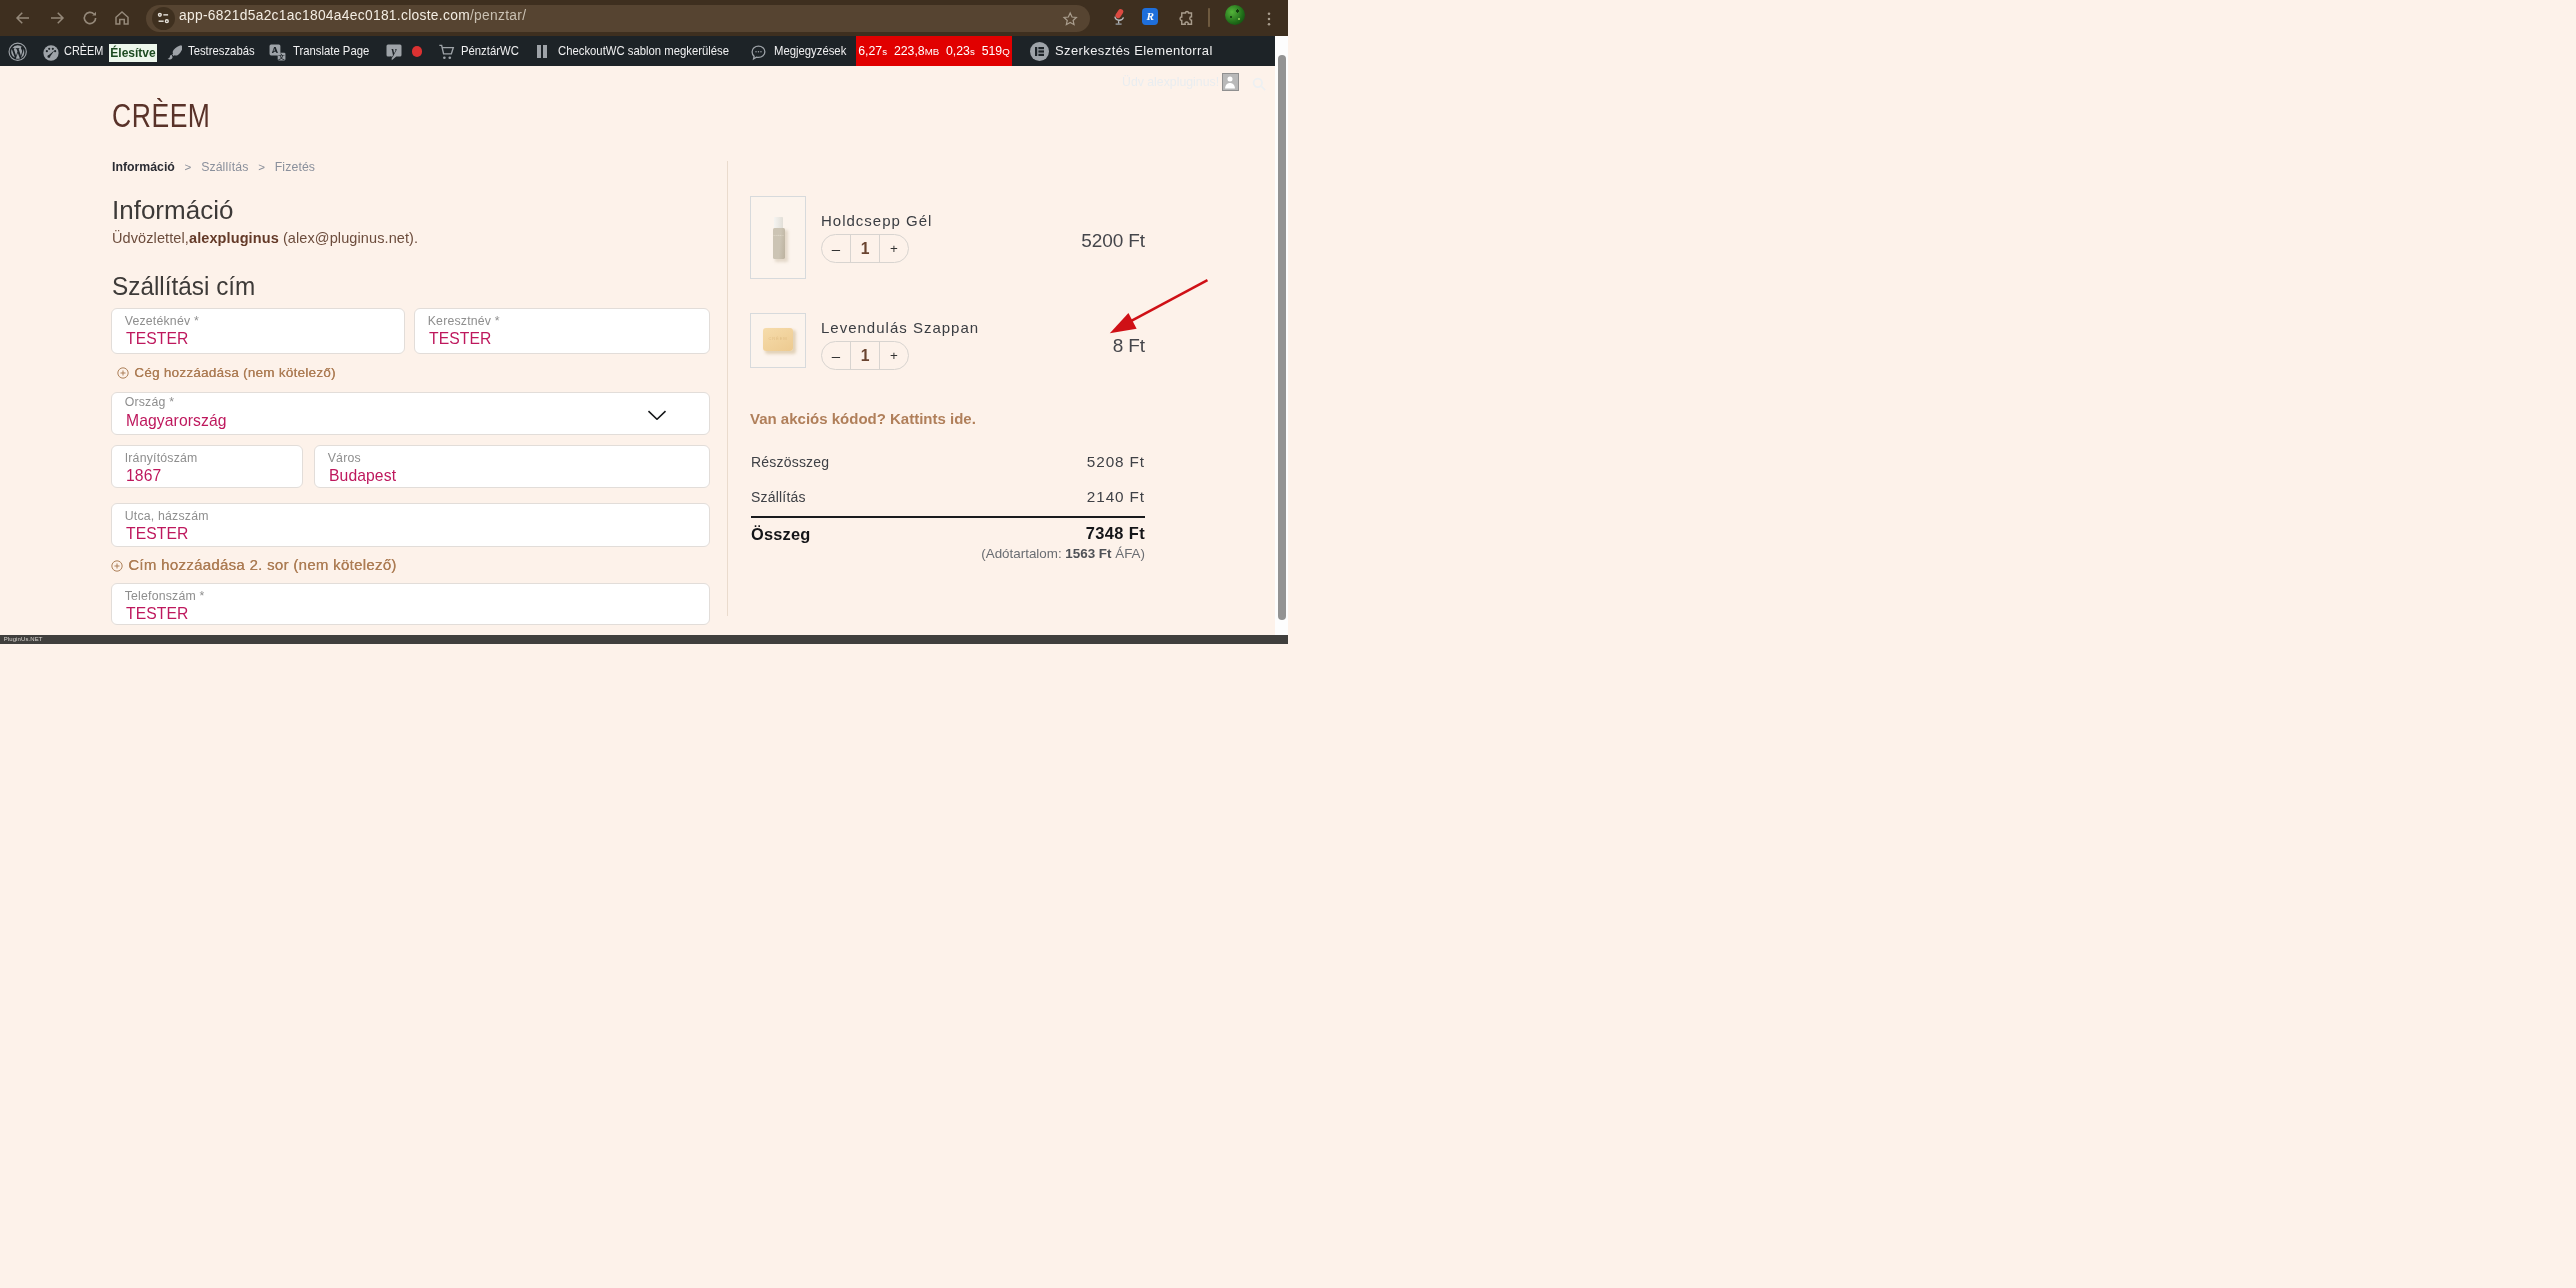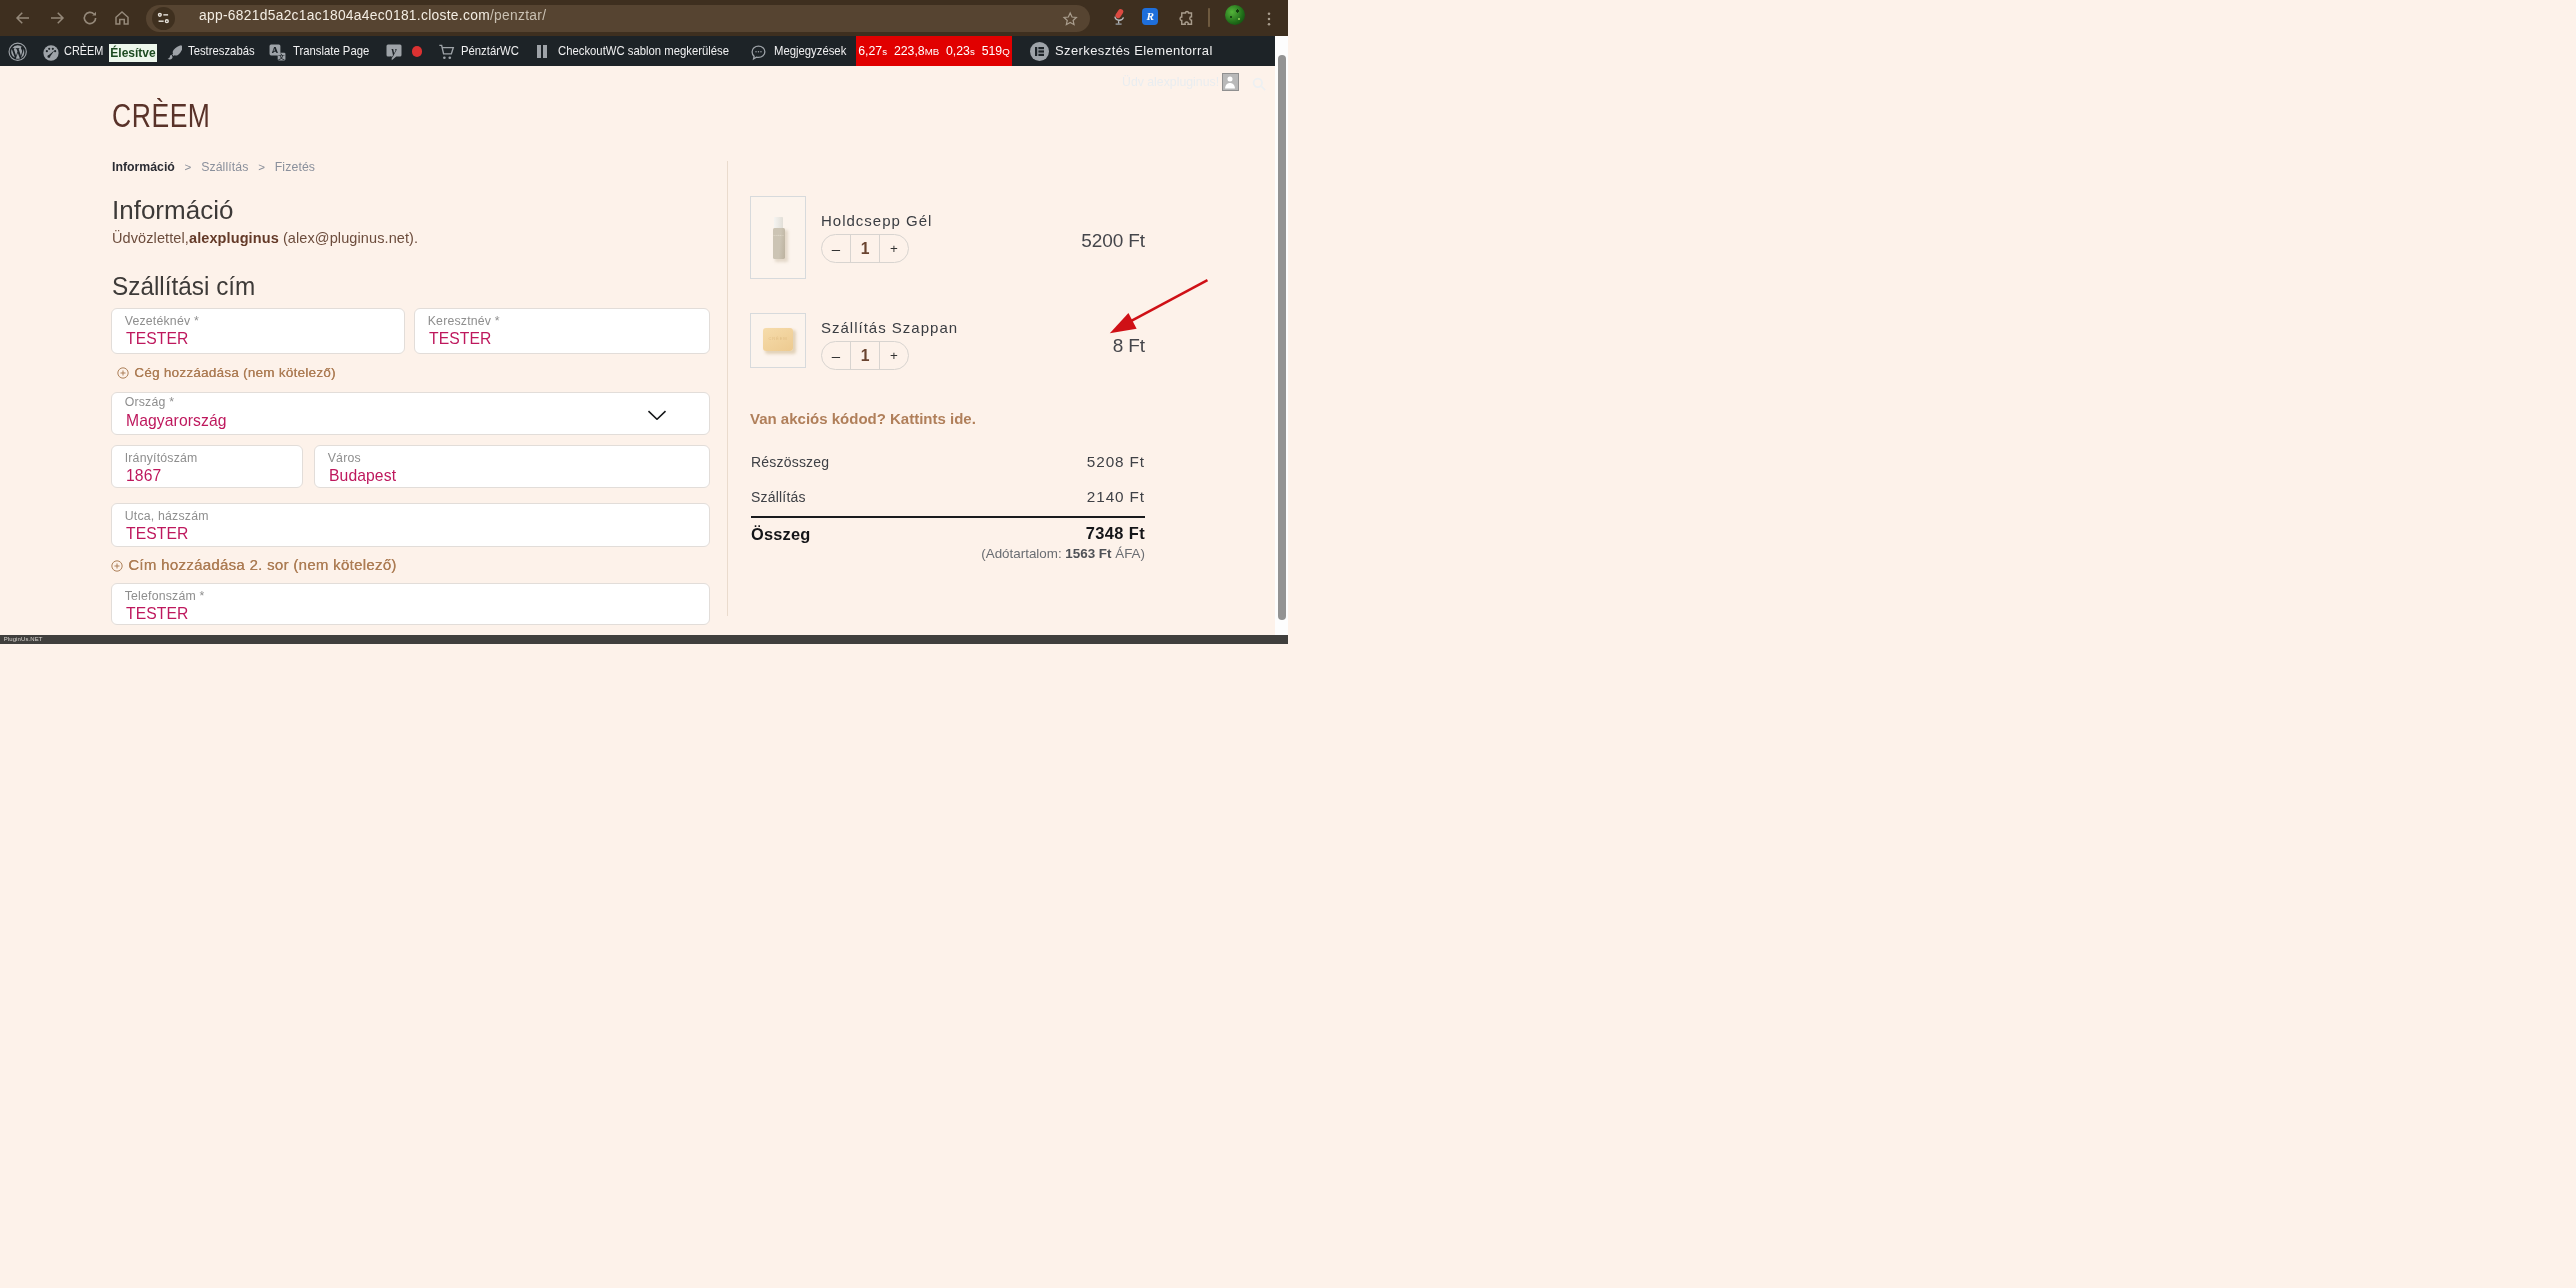--- a/index.html
+++ b/index.html
@@ -6,21 +6,21 @@
   html,body { width:1288px; height:644px; overflow:hidden; }
   body { font-family:"Liberation Sans", sans-serif; position:relative; background:#fdf2ea; }
   .abs { position:absolute; }
 
   
   #chrome { position:absolute; left:0; top:0; width:1288px; height:36px; background:#3e2f1f; }
   #chrome svg { display:block; }
   .cicon { position:absolute; top:9px; width:18px; height:18px; }
   #urlpill { position:absolute; left:146px; top:4.5px; width:944px; height:27.6px; border-radius:14px; background:#564431; }
   #siteinfo { position:absolute; left:6px; top:2.2px; width:23px; height:23px; border-radius:50%; background:#3f301f; }
-  #urltext { position:absolute; left:33px; top:3.7px; font-size:13.8px; color:#f3ede3; letter-spacing:0.3px; white-space:nowrap;margin-left:20px; }
+  #urltext { position:absolute; left:33px; top:3.7px; font-size:13.8px; color:#f3ede3; letter-spacing:0.3px; white-space:nowrap; }
   #urltext .path { color:#c9c0b2; }
 
   
   #adminbar { position:absolute; left:0; top:36px; width:1275px; height:30px; background:#1d2327; color:#f0f0f1; font-size:13px; }
   #adminbar .item { position:absolute; top:0; height:30px; line-height:30px; white-space:nowrap; transform:scaleX(0.87); transform-origin:0 50%; letter-spacing:0; }
   .badge { position:absolute; left:109px; top:7.5px; width:48px; height:18px; background:#edf7ec; color:#1d4b21; font-weight:700; font-size:12px; text-align:center; line-height:18px; border-radius:0; transform-origin:0 50%; }
   #redperf { position:absolute; left:856px; top:0; width:156px; height:30px; background:#e10000; color:#fff; line-height:31px; text-align:center; font-size:12.3px; white-space:nowrap; }
   #redperf .u { font-size:9.7px; }
 
   
@@ -257,21 +257,21 @@
       <span class="n">1</span>
       <span class="p">+</span>
   </div>
   <div class="price" style="top:164px">5200 Ft</div>
 
   <div class="imgbox" style="top:247px;height:55px">
 
     <div class="abs" style="left:12px;top:14px;width:30px;height:23px;background:linear-gradient(150deg,#f6dcab,#edca90);border-radius:3px;box-shadow:2.2px 2.2px 3px rgba(196,168,120,0.45)"></div>
     <div class="abs" style="left:12px;top:22.4px;width:30px;height:5.2px;font-size:4.1px;color:#e0bc82;text-align:center;letter-spacing:0.8px;line-height:5.2px;opacity:0.9">CRÈEM</div>
   </div>
-  <div class="ptitle" style="top:253px">Szállítás Szappan</div>
+  <div class="ptitle" style="top:253px">Levendulás Szappan</div>
   <div class="qty" style="top:275px">
     <div class="d" style="left:28px"></div>
       <div class="d" style="left:57px"></div>
     <span class="m">–</span>
       <span class="n">1</span>
       <span class="p">+</span>
   </div>
   <div class="price" style="top:269px">8 Ft</div>
 
   <svg class="abs" style="left:1103px;top:209px" width="112" height="82" viewBox="0 0 150 110">

